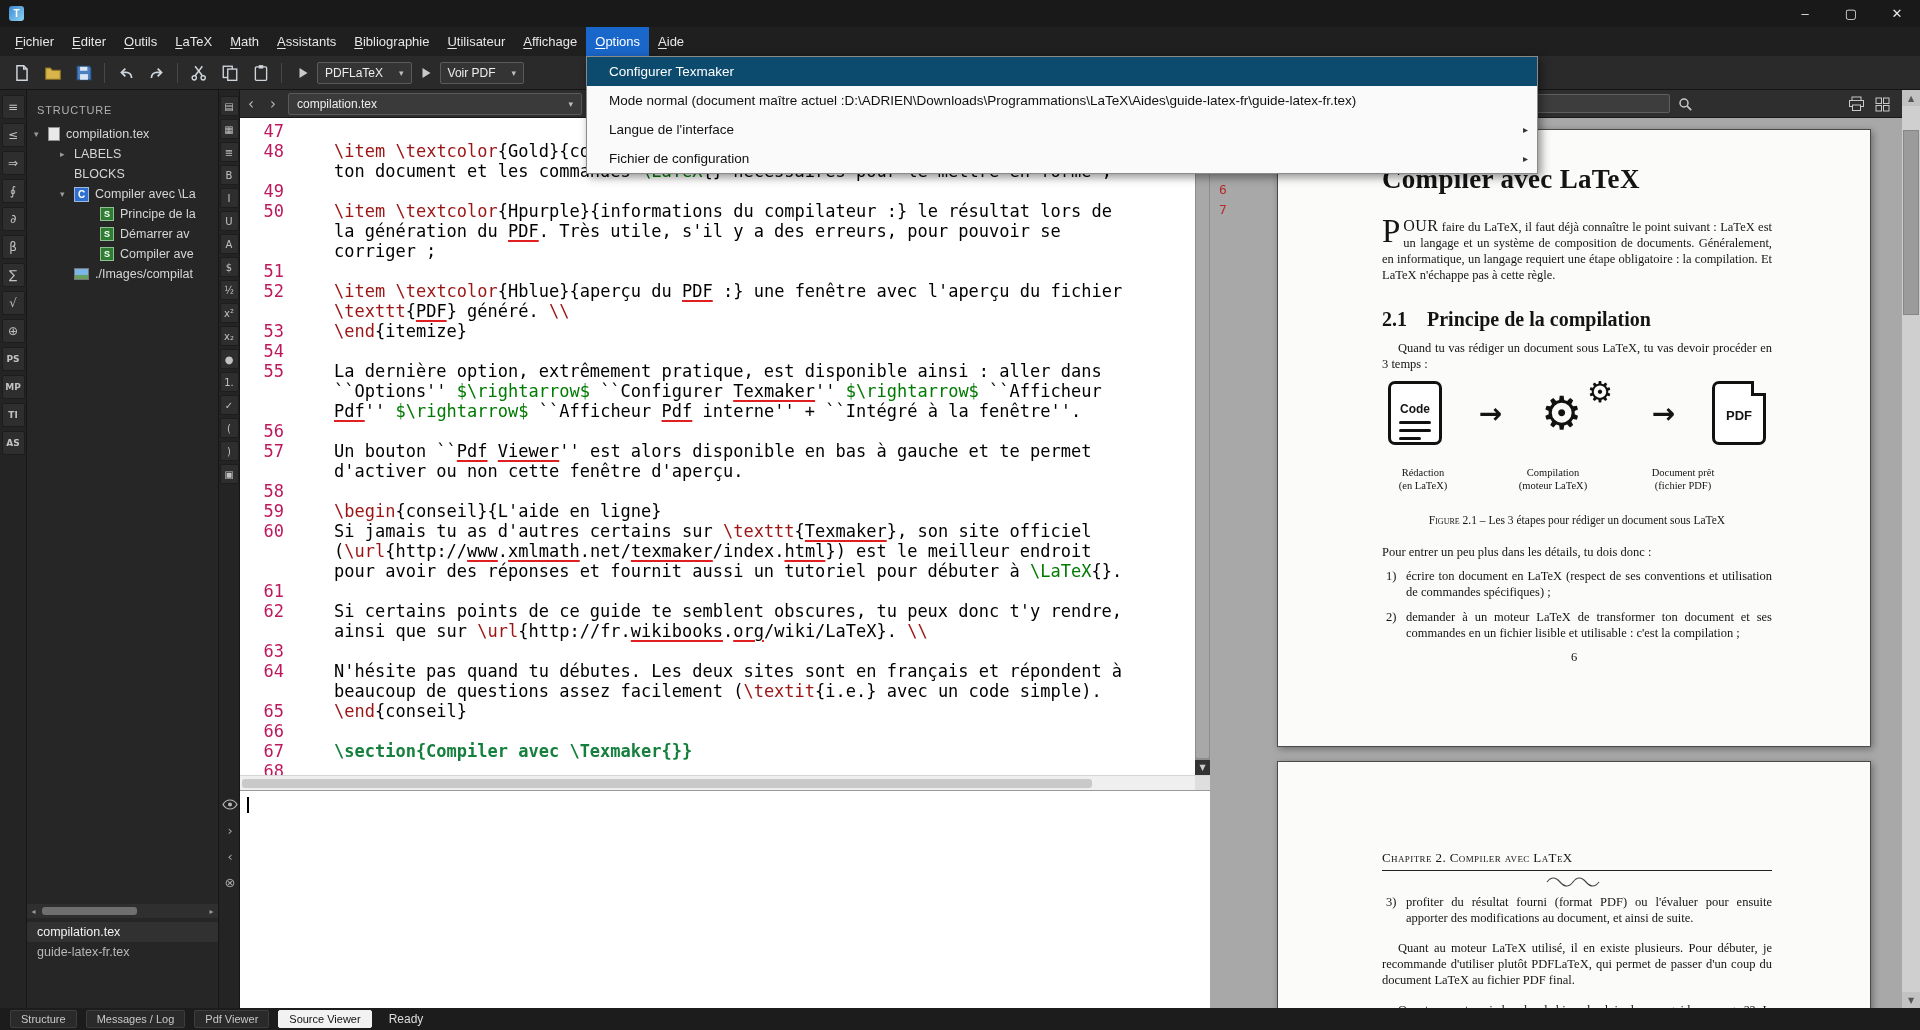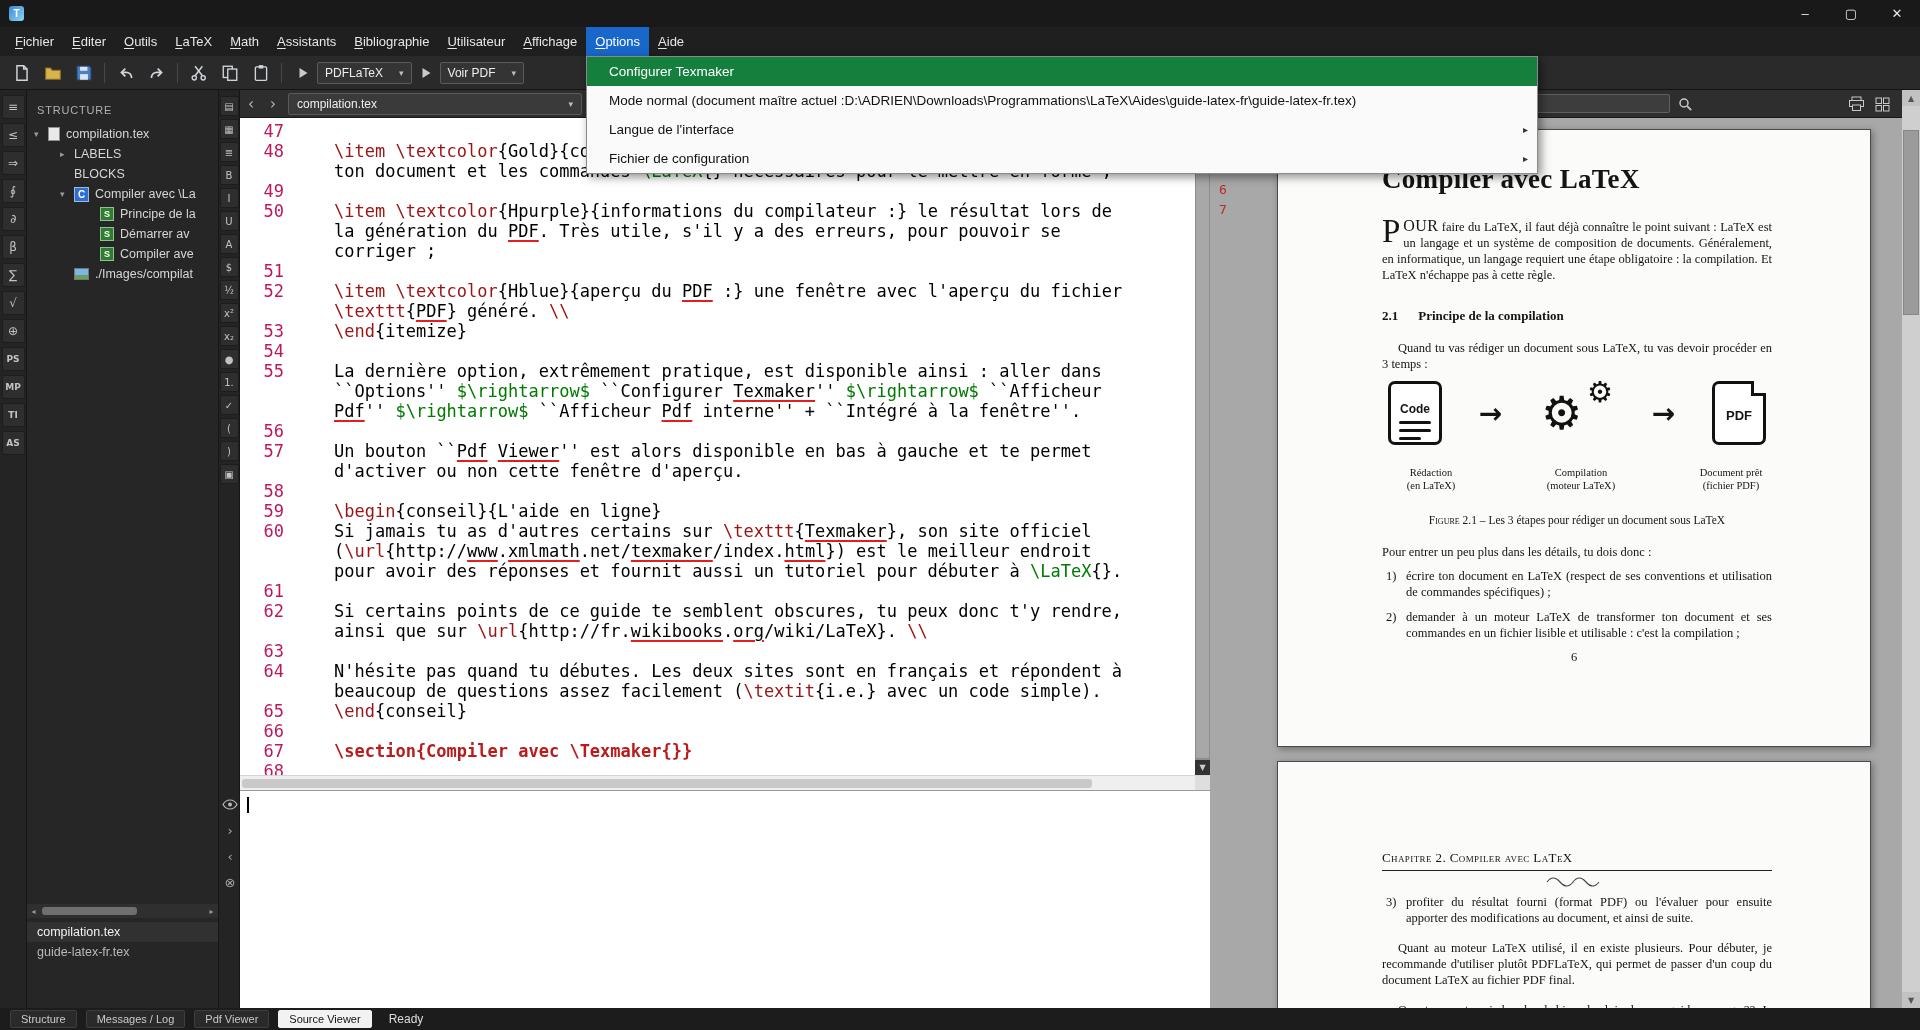--- a/index.html
+++ b/index.html
@@ -77,21 +77,21 @@
   .tab-combo{width:294px;height:22px;margin-left:4px;background:#3a3a3a;border:1px solid #5a5a5a;color:#ededed;font-size:12px;
     display:flex;align-items:center;padding:0 8px;border-radius:2px}
   .tab-combo .caret{margin-left:auto;font-size:9px;color:#bdbdbd;font-family:"DejaVu Sans",sans-serif}
   .codearea{position:absolute;left:0;top:28px;width:955px;height:657px;background:#fff;overflow:hidden;padding-top:3px}
   .cline{display:flex;font-family:"DejaVu Sans Mono",monospace;font-size:17px;line-height:20px}
   .ln{width:56px;flex:none;text-align:right;padding-right:12px;color:#be185d}
   .ctext{padding-left:38px;width:860px;white-space:pre-wrap;color:#000}
   .ctext .cmd{color:#9b1313}
   .ctext .grn{color:#007a00}
   .ctext .sp{text-decoration:underline;text-decoration-color:#e02020;text-decoration-thickness:1.5px;text-underline-offset:3px}
-  .ctext .sec{color:#b91c1c;font-weight:bold}
+  .ctext .sec{color:#15803d;font-weight:bold}
   .vscroll{position:absolute;left:955px;top:28px;width:15px;height:657px;background:#8d8d8d}
   .vs-arrow{position:absolute;left:0;width:15px;height:15px;background:#333;color:#ccc;font-size:8px;display:flex;
     align-items:center;justify-content:center;font-family:"DejaVu Sans",sans-serif}
   .vs-thumb{position:absolute;left:1px;top:16px;width:13px;height:624px;background:#a8a8a8;border-radius:2px}
   .ehscroll{position:absolute;left:0;top:685px;width:970px;height:15px;background:#efefef;border-top:1px solid #d5d5d5}
   .eh-thumb{position:absolute;left:2px;top:3px;width:850px;height:9px;background:#c9c9c9;border-radius:3px}
   .eh-corner{position:absolute;right:0;top:0;width:15px;height:15px;background:#dedede}
   .log{position:absolute;left:0;top:700px;width:970px;height:218px;background:#fff;border-top:1px solid #9a9a9a}
   .caret-line{position:absolute;left:7px;top:6px;width:1.5px;height:16px;background:#000}
 
@@ -104,35 +104,35 @@
   .rednum{position:absolute;left:9px;color:#b52a2a;font-size:13px;line-height:20px;font-family:"DejaVu Sans Mono",monospace}
   .pdfpage{position:absolute;left:67px;width:594px;background:#fbfbf9;border:1px solid #4a4a4a;
     box-shadow:2px 2px 7px rgba(0,0,0,.35);font-family:"Liberation Serif","DejaVu Serif",serif;color:#141414}
   .p1{top:39px;height:618px}
   .p2{top:671px;height:330px}
   .ptitle{position:absolute;left:104px;top:34px;font-size:27px;font-weight:600;letter-spacing:.3px}
   .ptx{position:absolute;left:104px;width:390px;font-size:12.5px;line-height:16px;text-align:justify}
   .indent{text-indent:16px}
   .dropcap{float:left;font-size:33px;line-height:27px;padding-right:3px;font-weight:500}
   .sc-lead{font-size:16px;letter-spacing:.4px}
-  .psec{position:absolute;left:104px;top:178px;font-size:13px;font-weight:bold}
+  .psec{position:absolute;left:104px;top:178px;font-size:20px;font-weight:bold}
   .psec .num{margin-right:20px}
   .figrow{position:absolute;left:110px;top:250px;width:378px;display:flex;align-items:center;justify-content:space-between}
   .fig-doc{width:54px;height:64px;border:3px solid #111;border-radius:7px;background:#fff;position:relative}
   .doc-title{font-weight:bold;font-size:12px;text-align:center;margin-top:18px;font-family:"Liberation Sans",sans-serif}
   .fig-doc .bar{height:3px;background:#111;margin:5px 8px 0;border-radius:2px}
   .fig-doc .bar.b3{margin-right:18px}
   .pdf-doc .fold{position:absolute;top:-3px;right:-3px;width:15px;height:15px;background:#fbfbf9;
     border-left:3px solid #111;border-bottom:3px solid #111}
   .pdf-label{font-weight:bold;font-size:13px;text-align:center;margin-top:24px;font-family:"Liberation Sans",sans-serif}
   .fig-arrow{font-size:28px;font-weight:bold;font-family:"DejaVu Sans",sans-serif}
   .fig-gears{position:relative;width:76px;height:66px;font-family:"DejaVu Sans",sans-serif;color:#111}
   .fig-gears .g1{position:absolute;left:2px;top:10px;font-size:46px;line-height:1}
   .fig-gears .g2{position:absolute;right:2px;top:-2px;font-size:29px;line-height:1}
-  .figlabs{position:absolute;left:88px;top:336px;width:430px;display:flex;justify-content:space-between}
+  .figlabs{position:absolute;left:80px;top:336px;width:430px;display:flex;justify-content:flex-start}
   .figlab{width:130px;text-align:center;font-size:10.5px;line-height:13px}
   .figcap{position:absolute;left:84px;top:384px;width:430px;text-align:center;font-size:11.5px}
   .figcap .sc{font-variant:small-caps}
   .pitems{position:absolute;left:104px;width:390px}
   .pitem{display:flex;font-size:12.5px;line-height:16px;margin-bottom:9px}
   .pitem .mk{width:24px;flex:none;padding-left:4px}
   .pitem .it{flex:1;text-align:justify}
   .pnum{position:absolute;left:0;top:520px;width:100%;text-align:center;font-size:12.5px}
   .p2head{position:absolute;left:104px;top:88px;width:390px;font-variant:small-caps;font-size:13px;letter-spacing:.4px}
   .p2rule{position:absolute;left:104px;top:108px;width:390px;border-top:1px solid #222}
@@ -148,21 +148,21 @@
   .statusbar{position:absolute;left:0;top:1008px;width:1920px;height:22px;background:#1c1c1c;display:flex;align-items:center;
     padding-left:10px;gap:9px}
   .sb-btn{font-size:11px;padding:2px 10px;border:1px solid #3d3d3d;background:#2a2a2a;color:#c9c9c9;border-radius:2px}
   .sb-btn.active{background:#f2f2f2;color:#111;border-color:#f2f2f2}
   .sb-ready{color:#dedede;font-size:12px;margin-left:8px}
 
   
   .options-menu{position:absolute;top:56px;left:620px;width:952px;background:#fafafa;border:1px solid #8a8a8a;
     box-shadow:3px 3px 9px rgba(0,0,0,.45);z-index:50;color:#111;font-size:13.5px}
   .om-row{height:29px;display:flex;align-items:center;padding:0 26px 0 22px;position:relative;white-space:nowrap}
-  .om-row.hl{background:#15803d;color:#fff}
+  .om-row.hl{background:#0c4a6e;color:#fff}
   .om-arrow{position:absolute;right:9px;font-size:10px;color:#333;font-family:"DejaVu Sans",sans-serif}
 </style>
 </head>
 <body>
 
 <div id="window">
 
   <div class="titlebar">
     <div class="app-icon">T</div>
     <div class="win-controls">

